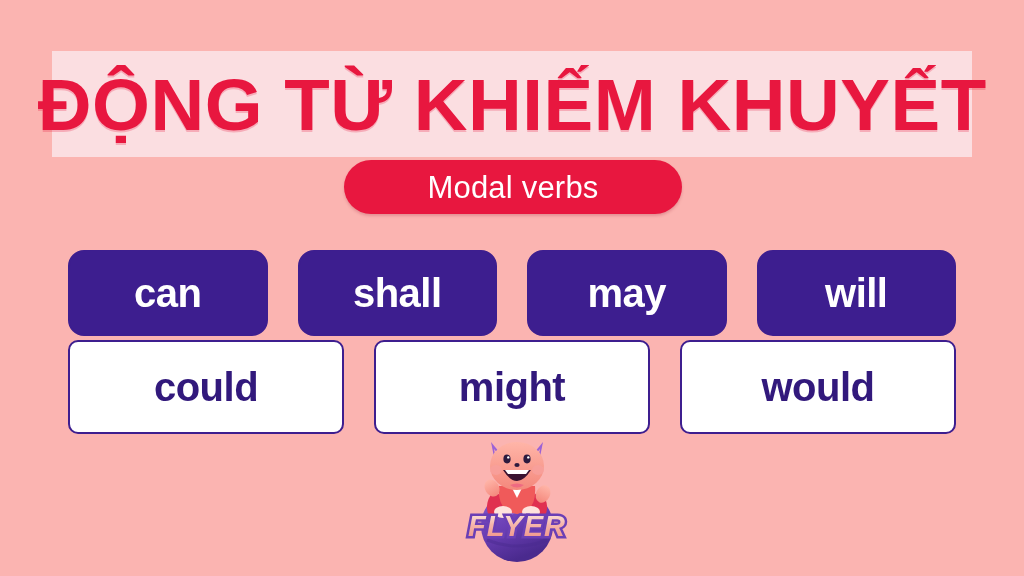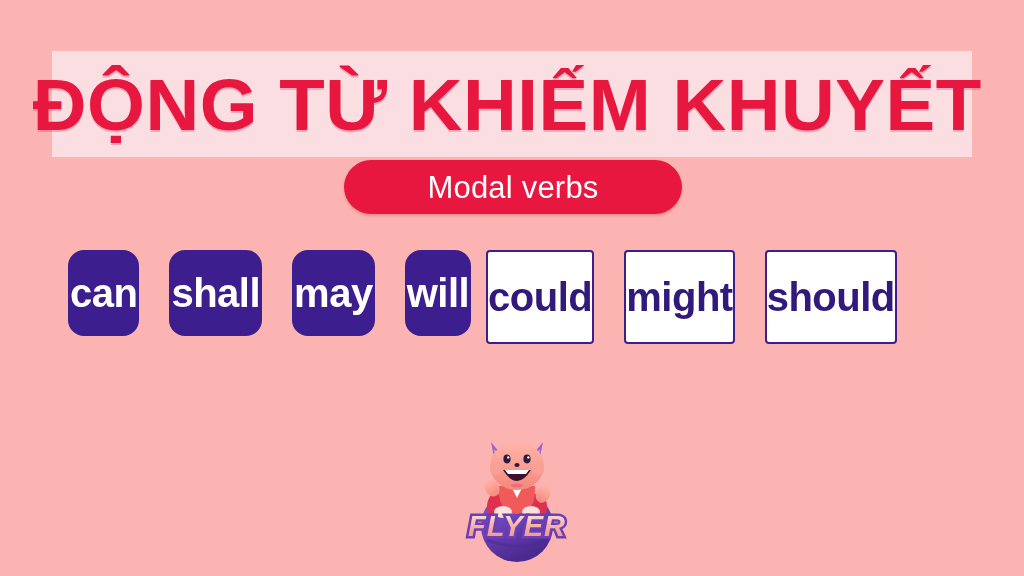--- a/index.html
+++ b/index.html
@@ -25,21 +25,21 @@
   
   #title-band {
     position: absolute;
     left: 52px;
     top: 51px;
     width: 920px;
     height: 106px;
     background: #fbdee1;
     display: flex;
     align-items: center;
-    justify-content: flex-end;
+    justify-content: center;
   }
   #title-text {
     font-family: "Liberation Sans", sans-serif;
     font-weight: bold;
     font-size: 73px;
     line-height: 1;
     letter-spacing: 0.5px;
     color: #e8173f;
     white-space: nowrap;
     transform: scaleX(1.02);
@@ -69,22 +69,22 @@
     white-space: nowrap;
   }
 
   
   #card-grid {
     position: absolute;
     left: 68px;
     top: 250px;
     width: 888px;
     display: flex;
-    flex-direction: row;
-    gap: 15px;
+    flex-direction: column;
+    gap: 4px;
   }
   .card-row {
     display: flex;
     gap: 30px;
   }
   .card {
     flex: 1 1 0;
     height: 86px;
     border-radius: 16px;
     display: flex;
@@ -96,21 +96,21 @@
     background: #3d1e8f;
     border: 2px solid #3d1e8f;
   }
   .card.primary .card-label {
     color: #ffffff;
   }
   .card.secondary {
     background: #ffffff;
     height: 94px;
     border: 2px solid #3d1e8f;
-    border-radius: 4px;
+    border-radius: 10px;
   }
   .card.secondary .card-label {
     color: #32197c;
   }
   .card-label {
     font-weight: bold;
     font-size: 40px;
     line-height: 1;
     letter-spacing: -0.5px;
     white-space: nowrap;
@@ -158,21 +158,21 @@
     </div>
 
     <div class="card-row">
       <div class="card secondary">
         <span class="card-label">could</span>
       </div>
       <div class="card secondary">
         <span class="card-label">might</span>
       </div>
       <div class="card secondary">
-        <span class="card-label">should</span>
+        <span class="card-label">would</span>
       </div>
     </div>
 
   </div>
 
   <div id="flyer-logo">
     <svg viewBox="0 0 140 140" width="140" height="140" aria-hidden="true">
       <defs>
         <linearGradient id="globeGrad" x1="0" y1="0" x2="0.4" y2="1">
           <stop offset="0%" stop-color="#8a5fd0"></stop>

